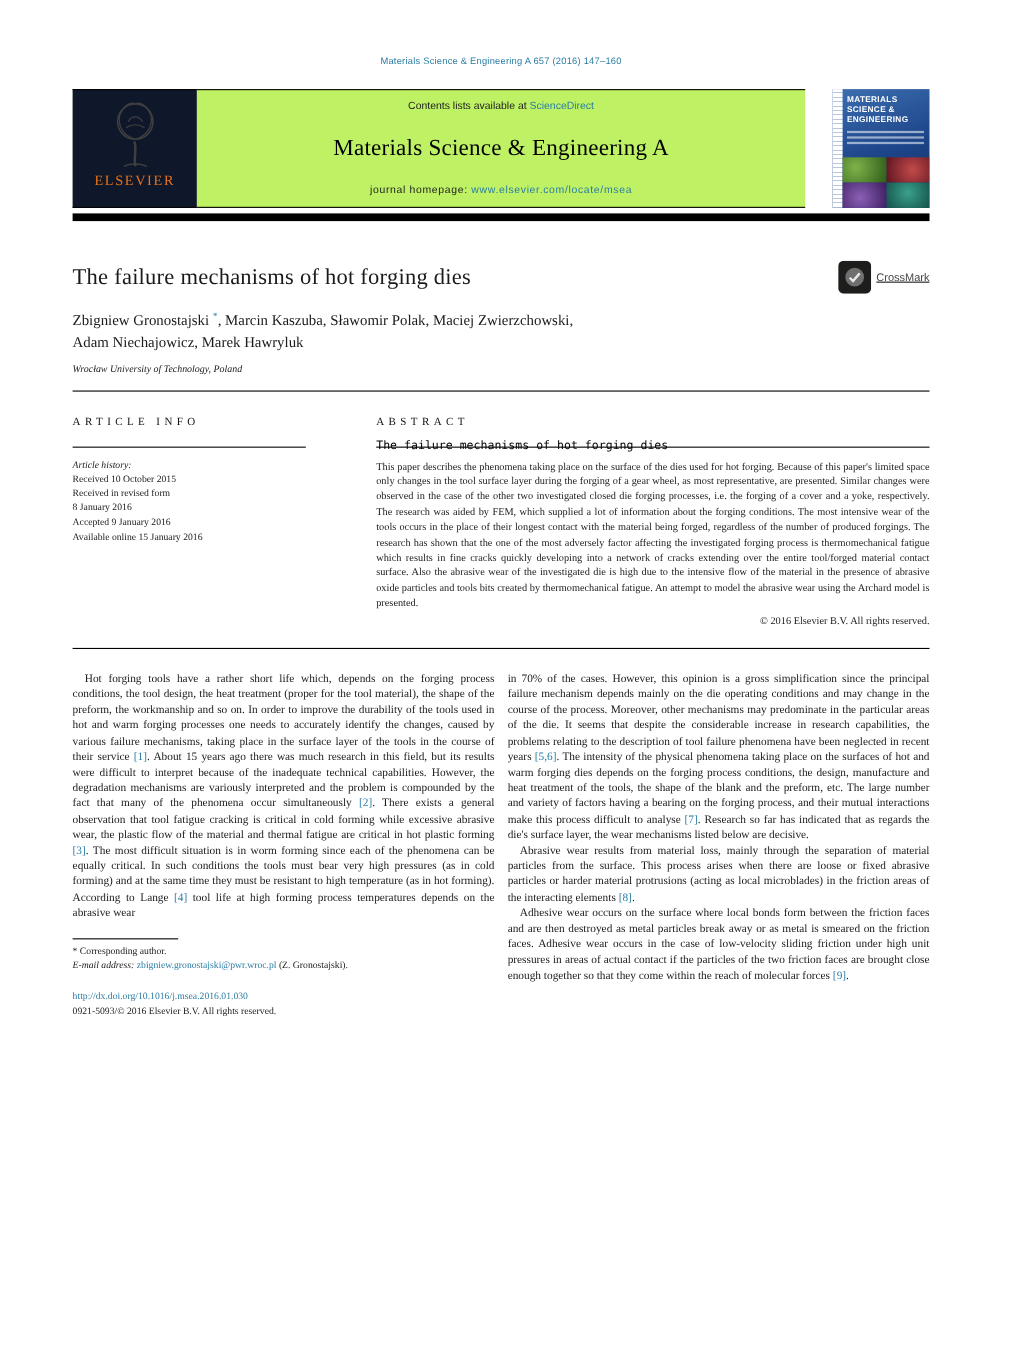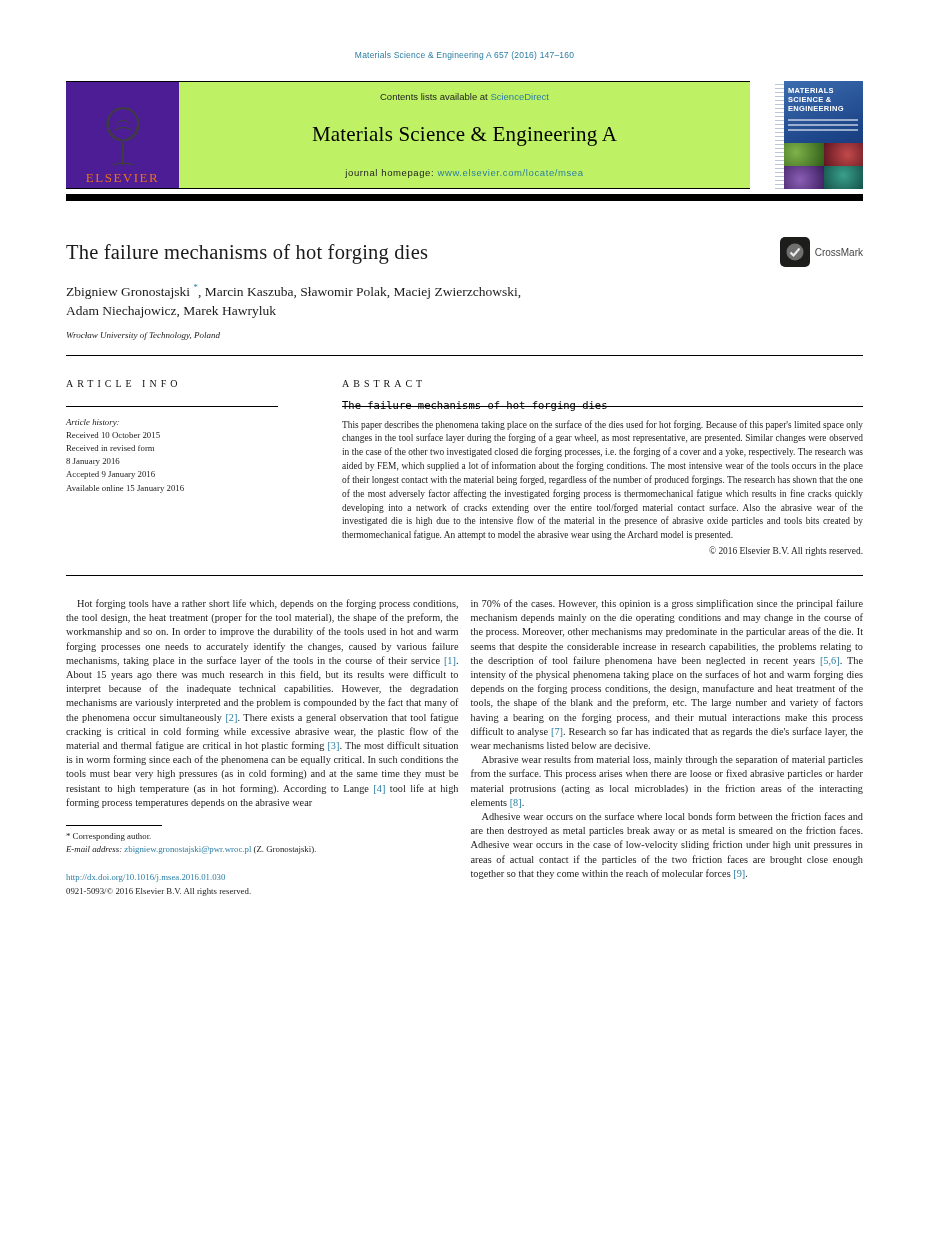--- a/index.html
+++ b/index.html
@@ -6,38 +6,38 @@
     --link:#2b7da3;
     --orange:#e8731a;
     --ink:#1a1a1a;
   }
   *{box-sizing:border-box;}
   html,body{margin:0;padding:0;background:#fff;}
   .page{
     width:925px;height:1234px;margin:0 auto;position:relative;overflow:hidden;
     background:#fff;color:var(--ink);
     font-family:"Liberation Serif", serif;
-    padding:50px 62px 0 66px;
+    padding:50px 80px 0 66px;
   }
   .link{color:var(--link);}
   .sup{vertical-align:super;font-size:0.65em;}
   .italic{font-style:italic;}
 
   
   .top-citation{
     text-align:center;font-size:8.5px;color:var(--link);
     font-family:"Liberation Sans", sans-serif;letter-spacing:0.2px;
   }
 
   
   .header-row{display:flex;align-items:stretch;margin-top:21px;height:108px;}
   .logo-cell{
     width:113px;border-top:1px solid #000;border-bottom:1px solid #000;
-    display:flex;flex-direction:column;align-items:center;justify-content:flex-end;
-    padding:3px 0 2px;background:#4c1d95;
+    display:flex;flex-direction:column;align-items:center;
+    padding:3px 0 2px;background:#0f172a;
   }
   .elsevier-word{
     font-family:"Liberation Serif", serif;color:var(--orange);
     font-size:13px;letter-spacing:1.5px;margin-top:1px;
   }
   .mid-cell{
     flex:1;background:#bef264;border-top:1px solid #000;border-bottom:1px solid #000;
     text-align:center;display:flex;flex-direction:column;justify-content:space-between;
     padding:9px 6px 10px;
   }
@@ -54,21 +54,21 @@
   .cover-tiles{position:absolute;left:9px;right:0;bottom:0;height:46px;display:grid;grid-template-columns:1fr 1fr;grid-template-rows:1fr 1fr;}
   .tile1{background:radial-gradient(circle at 30% 40%,#7fb24a,#2e5c17);}
   .tile2{background:radial-gradient(circle at 60% 50%,#c24a4a,#5e1420);}
   .tile3{background:radial-gradient(circle at 40% 60%,#8a5fb5,#3a1b5e);}
   .tile4{background:radial-gradient(circle at 50% 40%,#3aa08a,#14514a);}
   .thick-bar{height:7px;background:#000;margin-top:5px;}
 
   
   .title-block{position:relative;margin-top:40px;}
   .article-title{font-size:20.5px;font-weight:normal;margin:0;letter-spacing:0.2px;}
-  .crossmark{position:absolute;right:0;top:-4px;display:flex;align-items:center;gap:5px;}
+  .crossmark{position:absolute;right:0;top:-4px;display:flex;align-items:center;gap:5px;text-decoration:underline;}
   .crossmark-label{font-family:"Liberation Sans", sans-serif;font-size:10px;color:#444;}
   .authors{margin-top:17px;font-size:13.5px;line-height:1.45;}
   .affiliation{margin-top:9px;font-size:9px;font-style:italic;}
   .hr-full{border:none;border-top:1px solid #000;margin:15px 0 0 0;}
 
   
   .info-grid{display:grid;grid-template-columns:212px 1fr;column-gap:64px;margin-top:17px;}
   .col-head{font-size:10px;letter-spacing:4px;color:#111;}
   .head-rule{position:relative;border-bottom:1px solid #000;padding-bottom:15px;}
   .abstract-overlay{

